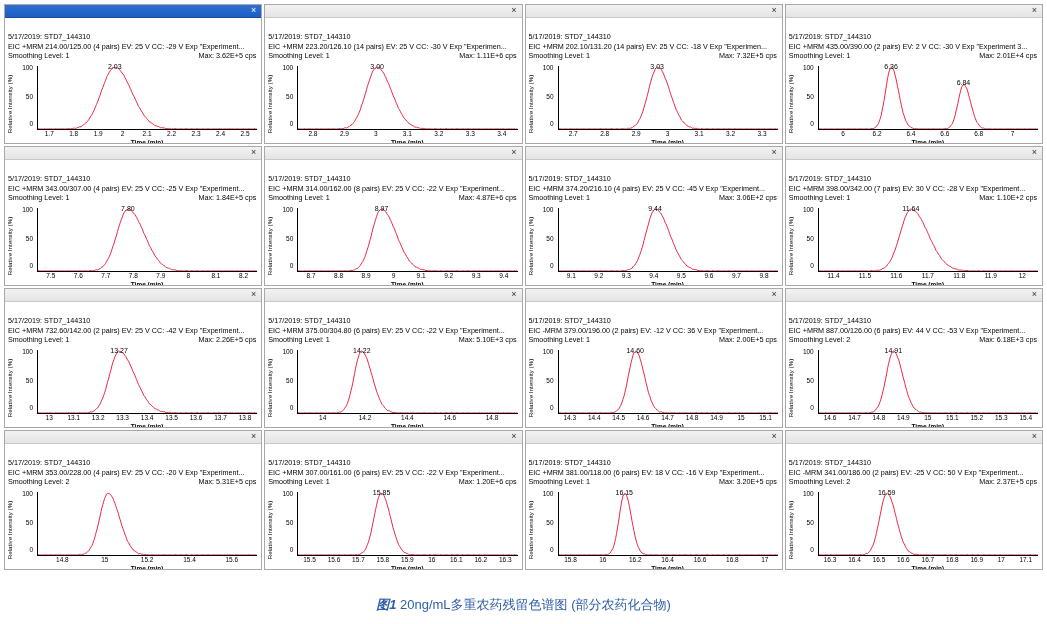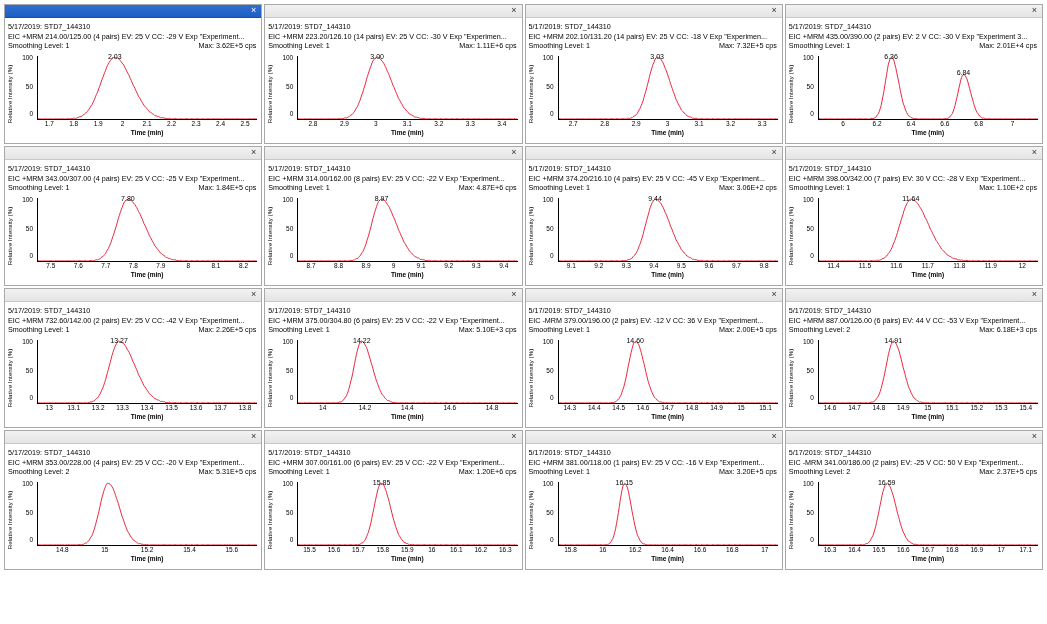--- a/index.html
+++ b/index.html
@@ -42,21 +42,21 @@
   }
   .closebtn{
     position:absolute;right:2px;top:0px;
     width:11px;height:11px;
     font-size:9px;line-height:11px;text-align:center;
     color:#333;
     font-family:"Liberation Sans", sans-serif;
   }
   .panel.active .closebtn{color:#ffffff;}
   .hdr{
-    padding:4px 3px 0 3px;
+    padding:14px 3px 0 3px;
     font-size:7.2px;
     color:#000;
     line-height:9.5px;
   }
   .hdr .l1{white-space:nowrap;overflow:hidden;text-overflow:ellipsis;}
   .hdr .l2{white-space:nowrap;overflow:hidden;text-overflow:ellipsis;}
   .hdr .l3{display:flex;justify-content:space-between;white-space:nowrap;}
   .hdr .l3 .right{padding-right:2px;}
   .plotwrap{
     position:relative;
@@ -630,21 +630,21 @@
           </div>
           <div class="xlabel">Time (min)</div>
         </div>
       </div>
       <div class="panel">
         <div class="titlebar">
           <div class="closebtn">×</div>
         </div>
         <div class="hdr">
           <div class="l1">5/17/2019: STD7_144310</div>
-          <div class="l2">EIC +MRM 381.00/118.00 (1 pairs) EV: 25 V CC: -16 V Exp "Experiment...</div>
+          <div class="l2">EIC +MRM 381.00/118.00 (6 pairs) EV: 18 V CC: -16 V Exp "Experiment...</div>
           <div class="l3">
             <span>Smoothing Level: 1</span>
             <span class="right">Max: 3.20E+5 cps</span>
           </div>
         </div>
         <div class="plotwrap">
           <div class="ylabel">Relative Intensity (%)</div>
           <div class="ytick" style="top: 2px;">100</div>
           <div class="ytick" style="top: 31px;">50</div>
           <div class="ytick" style="top: 58px;">0</div>
@@ -697,13 +697,17 @@
             <span style="left: 50%;">16.7</span>
             <span style="left: 61.1111%;">16.8</span>
             <span style="left: 72.2222%;">16.9</span>
             <span style="left: 83.3333%;">17</span>
             <span style="left: 94.4444%;">17.1</span>
           </div>
           <div class="xlabel">Time (min)</div>
         </div>
       </div>
     </div>
+  <div class="caption">
+    <span class="fignum">图1</span>
+    <span>20ng/mL多重农药残留色谱图 (部分农药化合物)</span>
+  </div>
 </div>
 
 </body></html>

